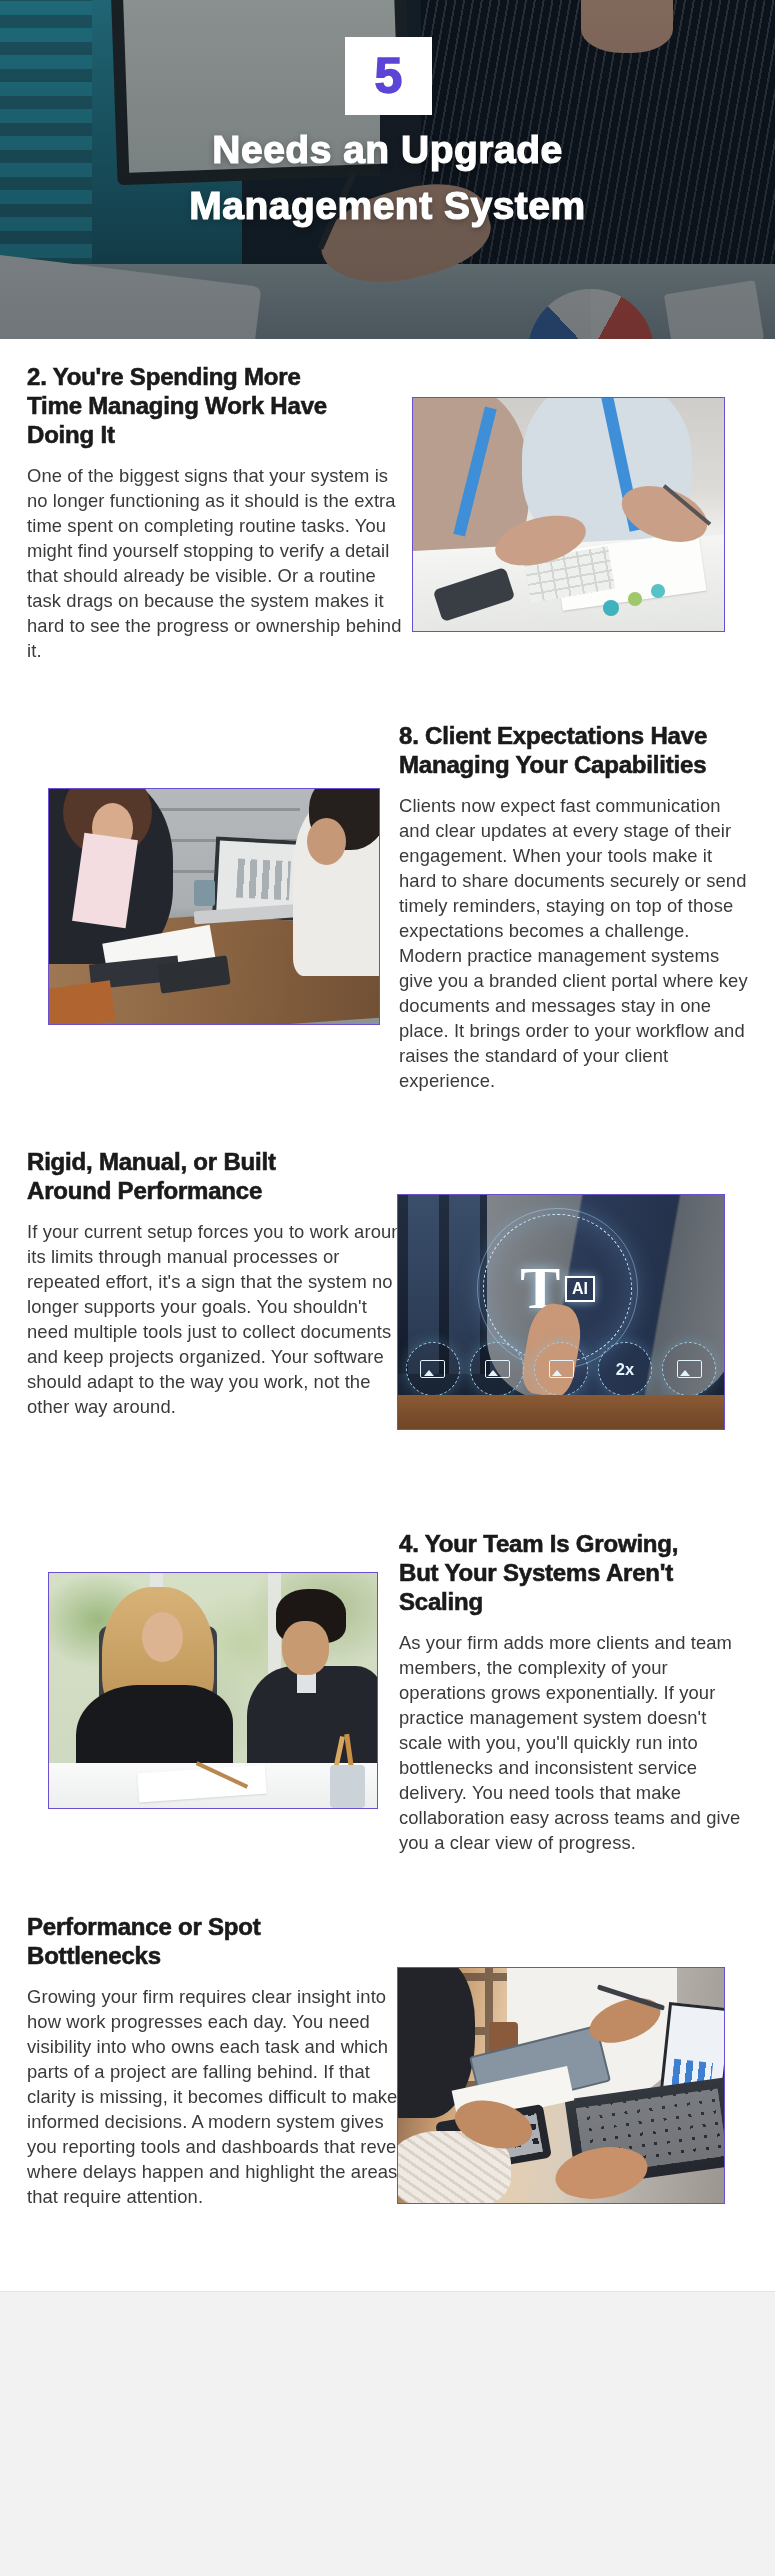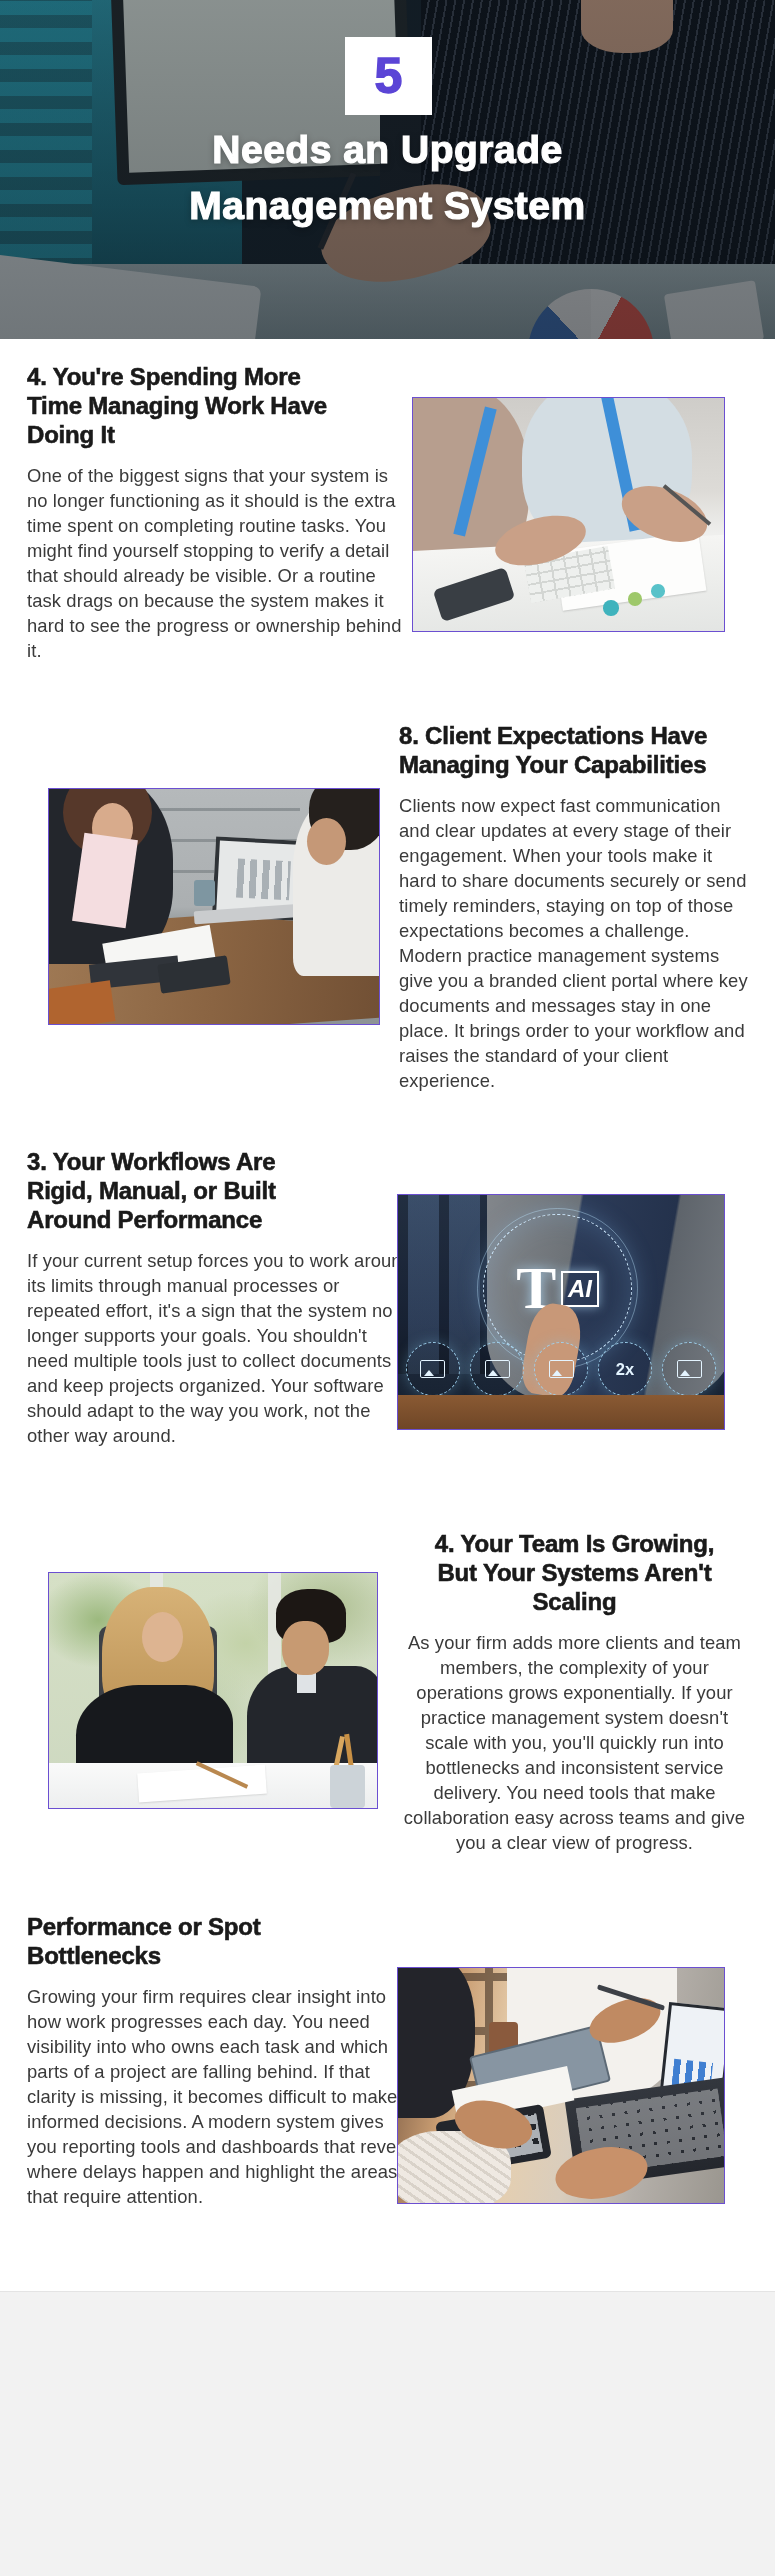--- a/index.html
+++ b/index.html
@@ -39,21 +39,21 @@
              font-size:39px;line-height:56px;font-weight:700;letter-spacing:0.5px;
              -webkit-text-stroke:1.2px #ffffff;text-shadow:0 1.9px 7.8px rgba(0,0,0,.35);}
 
   
   .sec-heading{font-size:24px;line-height:29px;font-weight:700;color:#1a1a1a;
                -webkit-text-stroke:0.6px #1a1a1a;letter-spacing:-0.2px;}
   .sec-body{margin:13.6px 0 0 0;font-size:18.4px;line-height:25px;color:#3a3a3a;letter-spacing:0.1px;}
   .s1t{left:27px;top:362px;width:386px;}
   .s2t{left:399px;top:721px;width:351px;}
   .s3t{left:27px;top:1147px;width:386px;}
-  .s4t{left:399px;top:1529px;width:351px;text-align:center;}
+  .s4t{left:399px;top:1529px;width:351px;}
   .s5t{left:27px;top:1912px;width:388px;}
 
   .photo{position:absolute;border:1.9px solid #6b4fd1;overflow:hidden;background:#dddddd;}
   .s1p{left:412px;top:397px;width:311px;height:233px;}
   .s2p{left:48px; top:788px;width:330px;height:235px;}
   .s3p{left:397px;top:1194px;width:326px;height:234px;}
   .s4p{left:48px; top:1572px;width:328px;height:235px;}
   .s5p{left:397px;top:1967px;width:326px;height:235px;}
   .photo *{position:absolute;}
 
@@ -107,22 +107,22 @@
   .p3-win{left:0;top:0;width:121px;height:179px;opacity:.9;
           background:repeating-linear-gradient(90deg,rgba(0,0,0,.35) 0 9.7px,rgba(120,150,180,.15) 9.7px 41px);}
   .p3-blazer{left:89px;top:-21px;width:247px;height:228px;border-radius:0 0 28% 28%;
           background:linear-gradient(100deg,#83878c 0%,#6d7277 34%,#2c3b58 35%,#24324c 68%,#5e646b 69%,#777c82 100%);}
   .p3-circle{left:85px;top:19.4px;width:147px;height:147px;border-radius:50%;border:1.9px dashed #cfeaff;
           outline:1px solid rgba(190,230,255,.4);outline-offset:5.8px;
           box-shadow:0 0 24px rgba(140,200,255,.35),inset 0 0 29px rgba(140,200,255,.2);
           display:flex;align-items:center;justify-content:center;gap:4.8px;}
   .p3-t{position:static;color:#ffffff;font-size:60px;font-weight:700;font-family:"Liberation Serif",serif;
           text-shadow:0 0 11.6px rgba(180,225,255,.85);}
-  .p3-ai{position:static;color:#ffffff;border:2.9px solid #ffffff;font-size:24px;font-weight:700;padding:1.9px 4.8px;
-          box-shadow:0 0 9.7px rgba(180,225,255,.6);font-style:italic;}
+  .p3-ai{position:static;color:#ffffff;border:2.9px solid #ffffff;font-size:16px;font-weight:700;padding:1.9px 4.8px;
+          box-shadow:0 0 9.7px rgba(180,225,255,.6);}
   .p3-hand{left:128px;top:109px;width:52px;height:92px;background:#c89878;border-radius:40% 40% 30% 30%;transform:rotate(10deg);}
   .p3-ic{width:52px;height:52px;border-radius:50%;border:1.9px dashed #9fd2ef;top:147px;
           box-shadow:0 0 13.6px rgba(130,200,240,.3);display:flex;align-items:center;justify-content:center;
           color:#e4f4ff;font-weight:700;font-size:16.5px;}
   .p3-ic1{left:7.8px;} .p3-ic2{left:72px;} .p3-ic3{left:136px;} .p3-ic4{left:200px;} .p3-ic5{left:264px;}
   .pic-img{position:static;width:23px;height:16.5px;border:1.9px solid #e4f4ff;border-radius:1.9px;position:relative;}
   .pic-img:after{content:"";position:absolute;left:2.9px;bottom:1px;border-left:5.8px solid transparent;
           border-right:5.8px solid transparent;border-bottom:6.8px solid #e4f4ff;}
   .p3-desk{left:-4.8px;top:200px;width:335px;height:39px;background:linear-gradient(180deg,#8a5a33,#6b4325);}
 
@@ -207,21 +207,21 @@
       <span class="badge-number">5</span>
     </div>
     <div class="hero-title">
       <div>Needs an Upgrade</div>
       <div>Management System</div>
     </div>
   </div>
 
   <div class="abs s1t">
     <div class="sec-heading">
-      <div>4. You're Spending More</div>
+      <div>2. You're Spending More</div>
       <div>Time Managing Work Have</div>
       <div>Doing It</div>
     </div>
     <p class="sec-body">One of the biggest signs that your system is no longer functioning as it should is the extra time spent on completing routine tasks. You might find yourself stopping to verify a detail that should already be visible. Or a routine task drags on because the system makes it hard to see the progress or ownership behind it.</p>
   </div>
   <div class="photo s1p p1">
     <div class="p1-pl"></div>
     <div class="p1-pr"></div>
     <div class="p1-lan-l"></div>
     <div class="p1-lan-r"></div>
@@ -260,21 +260,20 @@
   <div class="abs s2t">
     <div class="sec-heading">
       <div>8. Client Expectations Have</div>
       <div>Managing Your Capabilities</div>
     </div>
     <p class="sec-body">Clients now expect fast communication and clear updates at every stage of their engagement. When your tools make it hard to share documents securely or send timely reminders, staying on top of those expectations becomes a challenge. Modern practice management systems give you a branded client portal where key documents and messages stay in one place. It brings order to your workflow and raises the standard of your client experience.</p>
   </div>
 
   <div class="abs s3t">
     <div class="sec-heading">
-      <div>3. Your Workflows Are</div>
       <div>Rigid, Manual, or Built</div>
       <div>Around Performance</div>
     </div>
     <p class="sec-body">If your current setup forces you to work around its limits through manual processes or repeated effort, it's a sign that the system no longer supports your goals. You shouldn't need multiple tools just to collect documents and keep projects organized. Your software should adapt to the way you work, not the other way around.</p>
   </div>
   <div class="photo s3p p3">
     <div class="p3-win"></div>
     <div class="p3-blazer"></div>
     <div class="p3-circle">
       <span class="p3-t">T</span>

